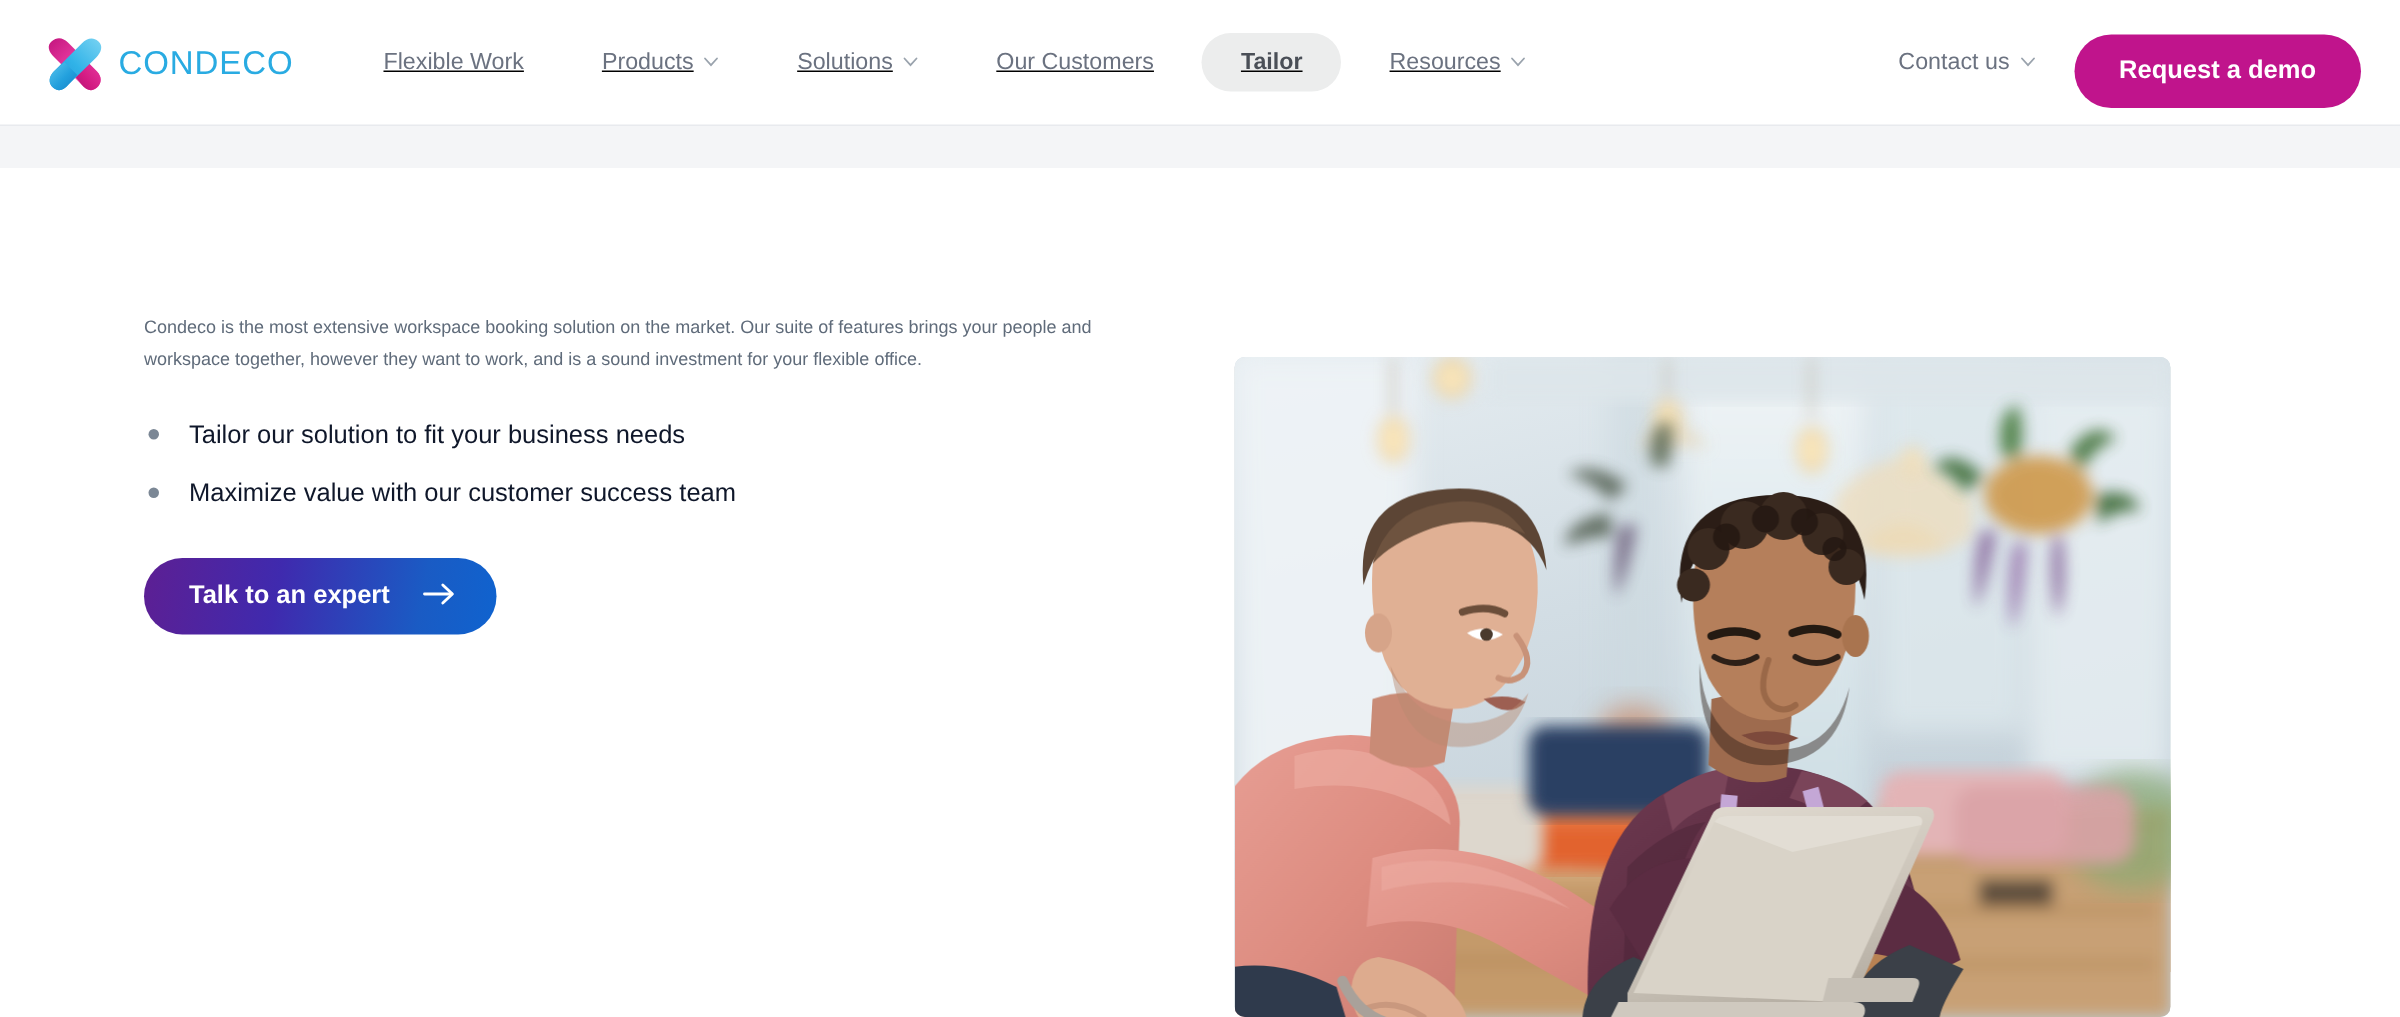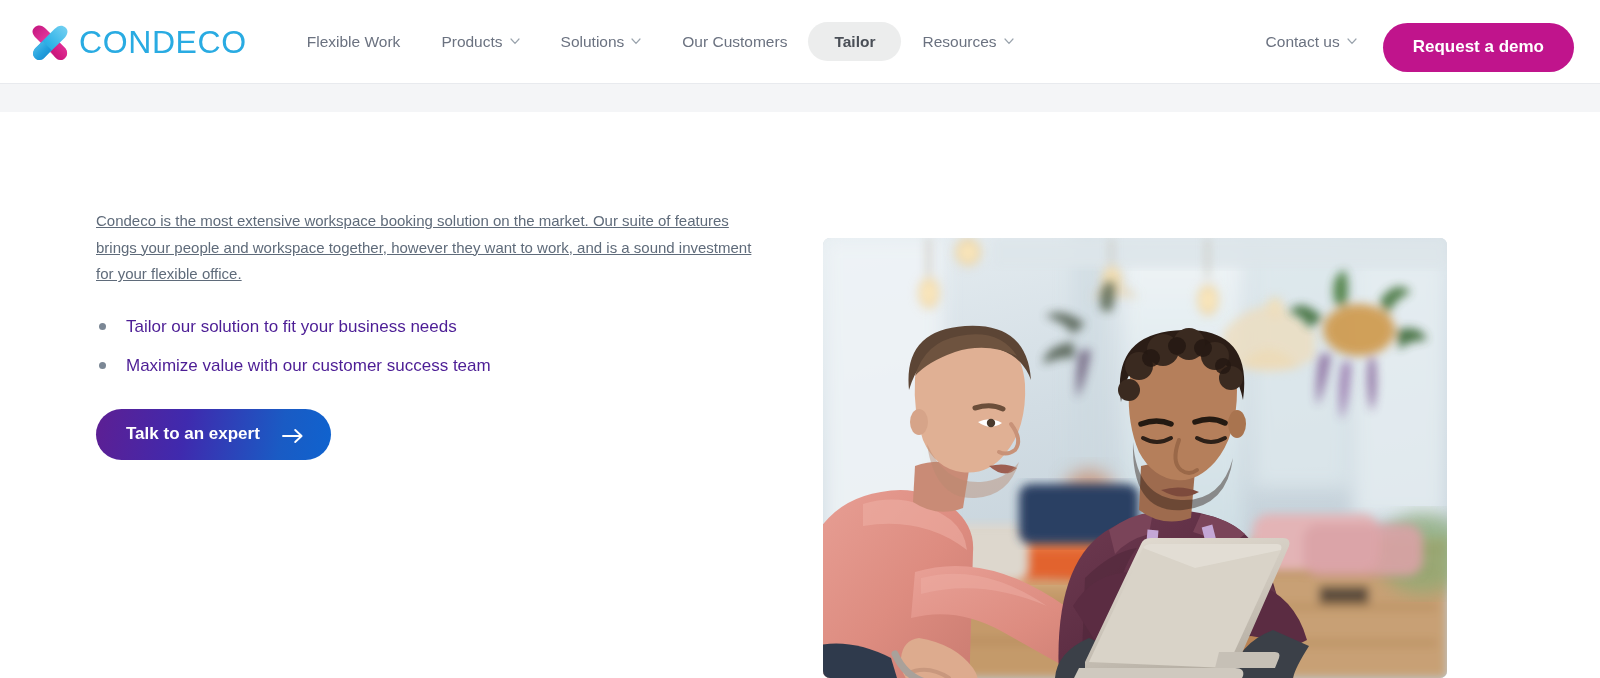--- a/index.html
+++ b/index.html
@@ -35,33 +35,34 @@
   }
 
   .brand-logo {
     width: 44px;
     height: 44px;
     display: block;
     flex: 0 0 44px;
   }
 
   .brand-word {
-    font-size: 32px;
+    font-size: 22px;
     letter-spacing: 0.6px;
     color: #29abe2;
     font-weight: 400;
     white-space: nowrap;
     line-height: 1;
   }
 
   .nav-main {
     display: flex;
     align-items: center;
     margin-left: 40px;
-    gap: 1px;
+    gap: 12px;
+    text-decoration: underline;
   }
 
   .nav-item {
     display: flex;
     align-items: center;
     gap: 7px;
     padding: 10px 20px;
     font-size: 15.5px;
     color: #6b7280;
     white-space: nowrap;
@@ -146,55 +147,54 @@
     font-size: 41px;
     font-weight: 700;
     color: #1759bd;
     letter-spacing: -0.2px;
     line-height: 1.12;
     margin-bottom: 20px;
     white-space: nowrap;
   }
 
   .hero-para {
-    font-size: 15px;
+    font-size: 12px;
     line-height: 1.78;
     color: #5f6b7a;
     width: 660px;
     margin-bottom: 28px;
-    text-decoration: underline;
   }
 
   .hero-list {
     list-style: none;
     margin-bottom: 32px;
   }
 
   .hero-list li {
     position: relative;
     font-size: 17px;
     line-height: 1.3;
-    color: #4c1d95;
+    color: #0f172a;
     padding-left: 30px;
     margin-bottom: 17px;
   }
 
   .hero-list li .dot {
     position: absolute;
     left: 3px;
     top: 7px;
     width: 7px;
     height: 7px;
     border-radius: 50%;
     background: #7b8795;
   }
 
   .btn-expert {
     display: inline-flex;
-    align-items: flex-end;
+    align-items: flex-start;
     gap: 22px;
     background: linear-gradient(100deg, #5d1f93 0%, #3f2aae 38%, #1a5bc4 78%, #0f63cf 100%);
     color: #ffffff;
     border: none;
     border-radius: 30px;
     padding: 16px 27px 16px 30px;
     font-size: 17px;
     font-weight: 700;
     cursor: pointer;
     font-family: "Liberation Sans", sans-serif;

